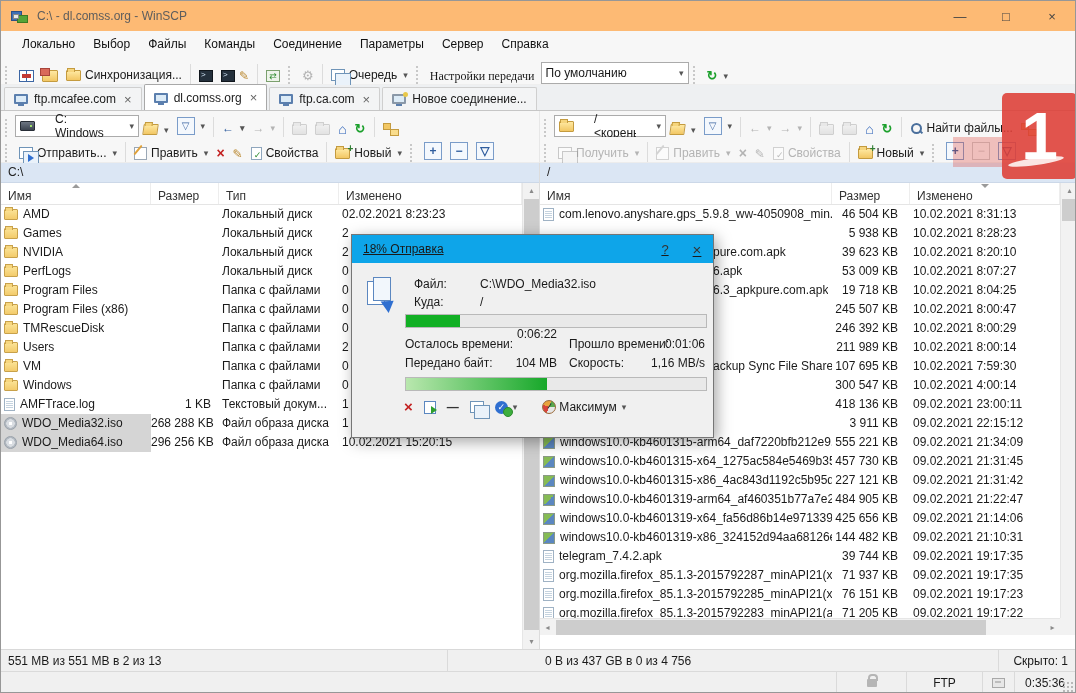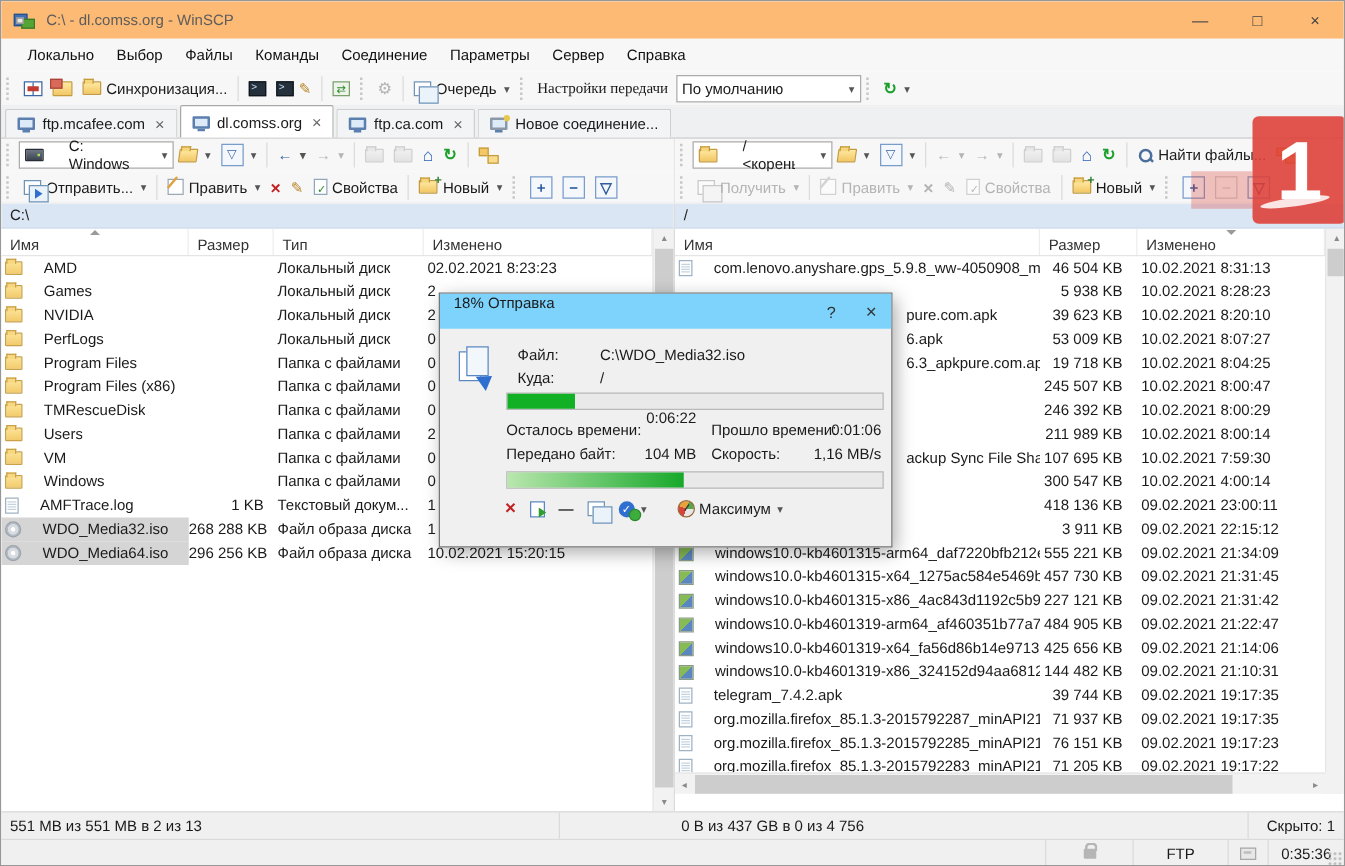--- a/index.html
+++ b/index.html
@@ -15,21 +15,21 @@
   .app-icon .lock{position:absolute;left:2px;top:5px;width:6px;height:5px;background:#e9e9e9;border:1px solid #888;}
   .title-text{color:#5d5d5d;}
   .win-btns{margin-left:auto;display:flex;height:100%;}
   .wbtn{width:46px;height:100%;display:flex;align-items:center;justify-content:center;color:#444;font-size:13px;}
 
   
   .menubar{position:absolute;left:0;top:30px;right:0;height:26px;background:#f7f7f7;display:flex;align-items:center;padding-left:12px;}
   .menu-item{padding:0 9px;line-height:26px;color:#111;}
 
   
-  .bar{display:flex;align-items:center;background:#f7f7f7;}
+  .bar{display:flex;align-items:flex-end;background:#f7f7f7;}
   .grip{width:7px;height:18px;border-left:2px dotted #c8c8c8;margin:0 3px 0 4px;flex:none;}
   .vsep{width:1px;height:20px;background:#dcdcdc;margin:0 4px;flex:none;}
   .tbtn{display:flex;align-items:center;gap:4px;padding:2px 4px;border-radius:2px;white-space:nowrap;}
   .car{font-size:9px;color:#555;margin-left:2px;}
   .disabled, .disabled *{color:#b4b4b4 !important;}
   .disabled .mi{filter:grayscale(1) opacity(.45);}
 
   .toolbar{position:absolute;left:0;top:56px;right:0;height:28px;border-bottom:1px solid #efefef;}
   .combo{display:flex;align-items:center;background:#fff;border:1px solid #ababab;height:22px;padding:0 4px;gap:20px;}
   .combo .car{margin-left:auto;}
@@ -104,21 +104,21 @@
   .cell{overflow:hidden;flex:none;}
   .c-name{display:flex;align-items:center;padding-left:3px;}
   .pl .c-name{width:150px;}
   .pl .c-size{width:68px;text-align:right;padding-right:8px;}
   .pl .c-type{width:120px;padding-left:3px;}
   .pl .c-mod{flex:1 1 auto;padding-left:3px;}
   .pr .c-name{width:292px;}
   .pr .c-size{width:78px;text-align:right;padding-right:12px;}
   .pr .c-mod{flex:1 1 auto;padding-left:3px;}
   .frow.sel .c-name{background:#d5d5d5;}
-  .fname{overflow:hidden;margin-left:12px;}
+  .fname{overflow:hidden;}
   .fname.frag{padding-left:170px;}
 
   .ic{display:inline-block;flex:none;margin-right:5px;position:relative;}
   .ic-folder{width:14px;height:11px;background:linear-gradient(#fbe396,#f3cb6b);border:1px solid #c8a14a;border-radius:1px;}
   .ic-folder::before{content:"";position:absolute;left:0;top:-3px;width:6px;height:3px;background:#f7d77f;border:1px solid #c8a14a;border-bottom:none;}
   .ic-doc{width:11px;height:13px;background:#fff;border:1px solid #9fb2c4;}
   .ic-doc::before{content:"";position:absolute;left:1px;top:2px;width:7px;height:1px;background:#c5d3df;box-shadow:0 2px 0 #c5d3df,0 4px 0 #c5d3df,0 6px 0 #c5d3df;}
   .ic-disc{width:13px;height:13px;border-radius:50%;background:radial-gradient(circle,#ffffff 0 1.5px,#d9dde2 2px 4px,#b3bac2 4.5px);border:1px solid #9aa2ab;}
   .ic-win{width:12px;height:12px;border:1px solid #8b9a86;background:linear-gradient(135deg,#86bb55 0 50%,#5b87c0 50% 100%);}
 
@@ -144,21 +144,21 @@
   .ic-lock{width:10px;height:8px;background:#b5b5b5;border-radius:1px;position:relative;}
   .ic-lock::before{content:"";position:absolute;left:1px;top:-5px;width:6px;height:5px;border:2px solid #b5b5b5;border-bottom:none;border-radius:4px 4px 0 0;}
   .ic-srv{width:13px;height:10px;border:1px solid #a8a8a8;background:#e7e7e7;position:relative;}
   .ic-srv::after{content:"";position:absolute;left:2px;top:2px;width:6px;height:2px;background:#bdbdbd;}
   .resize-grip{position:absolute;right:1px;bottom:1px;width:12px;height:12px;
      background:radial-gradient(circle,#b9b9b9 1px,transparent 1.2px) 0 0/4px 4px;}
 
   
   .dialog{position:absolute;left:350px;top:233px;width:363px;height:204px;background:#f0f0f0;border:1px solid #767676;
           box-shadow:3px 4px 14px rgba(0,0,0,.35);z-index:40;}
-  .dlg-title{height:28px;background:#7dd3fc;display:flex;align-items:flex-start;padding-left:11px;}
+  .dlg-title{height:28px;background:#0ea5e9;display:flex;align-items:center;padding-left:11px;text-decoration:underline;}
   .dlg-tbtns{margin-left:auto;display:flex;height:100%;}
   .dlg-tbtn{width:32px;display:flex;align-items:center;justify-content:center;color:#333;font-size:13px;}
   .dlg-icon{position:absolute;left:15px;top:42px;width:32px;height:34px;}
   .dlg-icon .d1{position:absolute;left:0;top:4px;width:18px;height:24px;background:#fff;border:1px solid #5b87c0;}
   .dlg-icon .d2{position:absolute;left:6px;top:0;width:18px;height:24px;background:#f2f7fc;border:1px solid #5b87c0;}
   .dlg-icon .arr{position:absolute;right:-2px;bottom:2px;width:0;height:0;border:7px solid transparent;border-left:11px solid #2f6fd0;transform:rotate(-35deg);}
   .dlg-lbl{position:absolute;color:#1a1a1a;}
   .dlg-bar{position:absolute;left:53px;width:302px;height:14px;background:#e9e9e9;border:1px solid #b9b9b9;}
   .dlg-fill{height:100%;background:#12b025;}
   .dlg-fill.grad{background:linear-gradient(90deg,#b9e7ae,#17a82a);}

